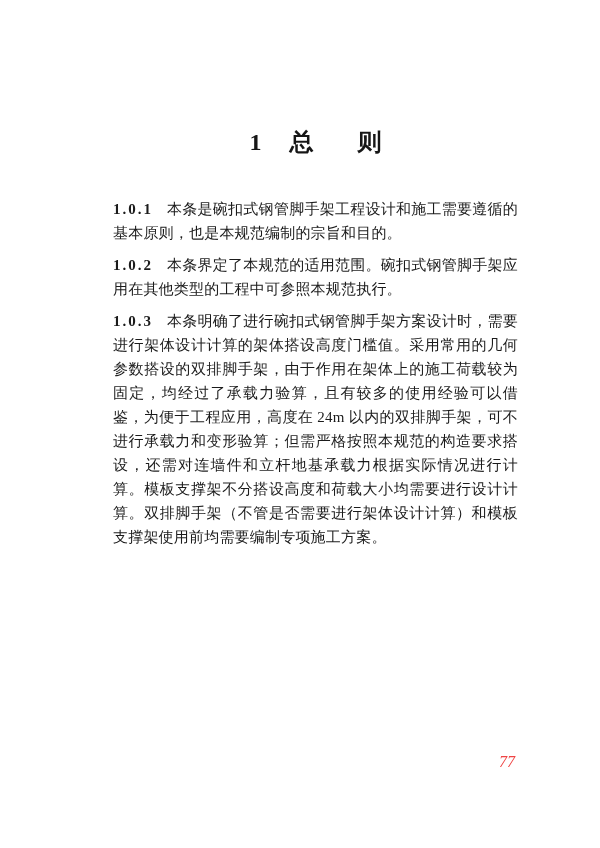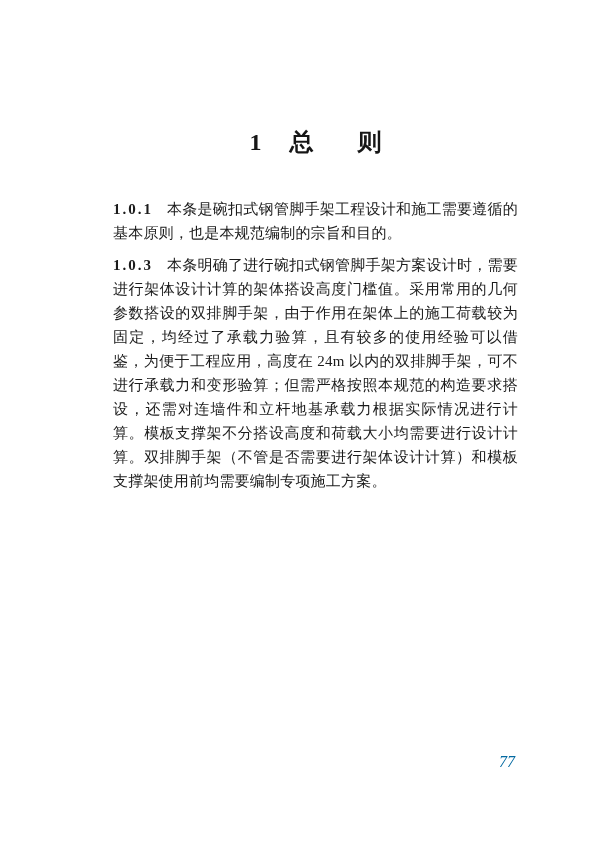--- a/index.html
+++ b/index.html
@@ -61,38 +61,41 @@
     letter-spacing: 2px;
     margin-right: 14px;
     white-space: nowrap;
   }
   .page-number {
     position: absolute;
     left: 499px;
     top: 753px;
     font-size: 16px;
     font-style: italic;
-    color: #0369a1;
+    color: #ef4444;
   }
 </style>
 </head>
 <body>
 
 <div class="page">
 
   <h1 class="chapter-title">
     <span class="chapter-num">1</span>
     <span class="title-word-1">总</span>
     <span class="title-word-2">则</span>
   </h1>
 
   <div class="body-text">
     <p class="clause">
       <span class="clause-num">1.0.1</span><span>本条是碗扣式钢管脚手架工程设计和施工需要遵循的基本原则，也是本规范编制的宗旨和目的。</span>
     </p>
     <p class="clause">
+      <span class="clause-num">1.0.2</span><span>本条界定了本规范的适用范围。碗扣式钢管脚手架应用在其他类型的工程中可参照本规范执行。</span>
+    </p>
+    <p class="clause">
       <span class="clause-num">1.0.3</span><span>本条明确了进行碗扣式钢管脚手架方案设计时，需要进行架体设计计算的架体搭设高度门槛值。采用常用的几何参数搭设的双排脚手架，由于作用在架体上的施工荷载较为固定，均经过了承载力验算，且有较多的使用经验可以借鉴，为便于工程应用，高度在 24m 以内的双排脚手架，可不进行承载力和变形验算；但需严格按照本规范的构造要求搭设，还需对连墙件和立杆地基承载力根据实际情况进行计算。模板支撑架不分搭设高度和荷载大小均需要进行设计计算。双排脚手架（不管是否需要进行架体设计计算）和模板支撑架使用前均需要编制专项施工方案。</span>
     </p>
   </div>
 
   <div class="page-number">77</div>
 
 </div>
 
 </body></html>

